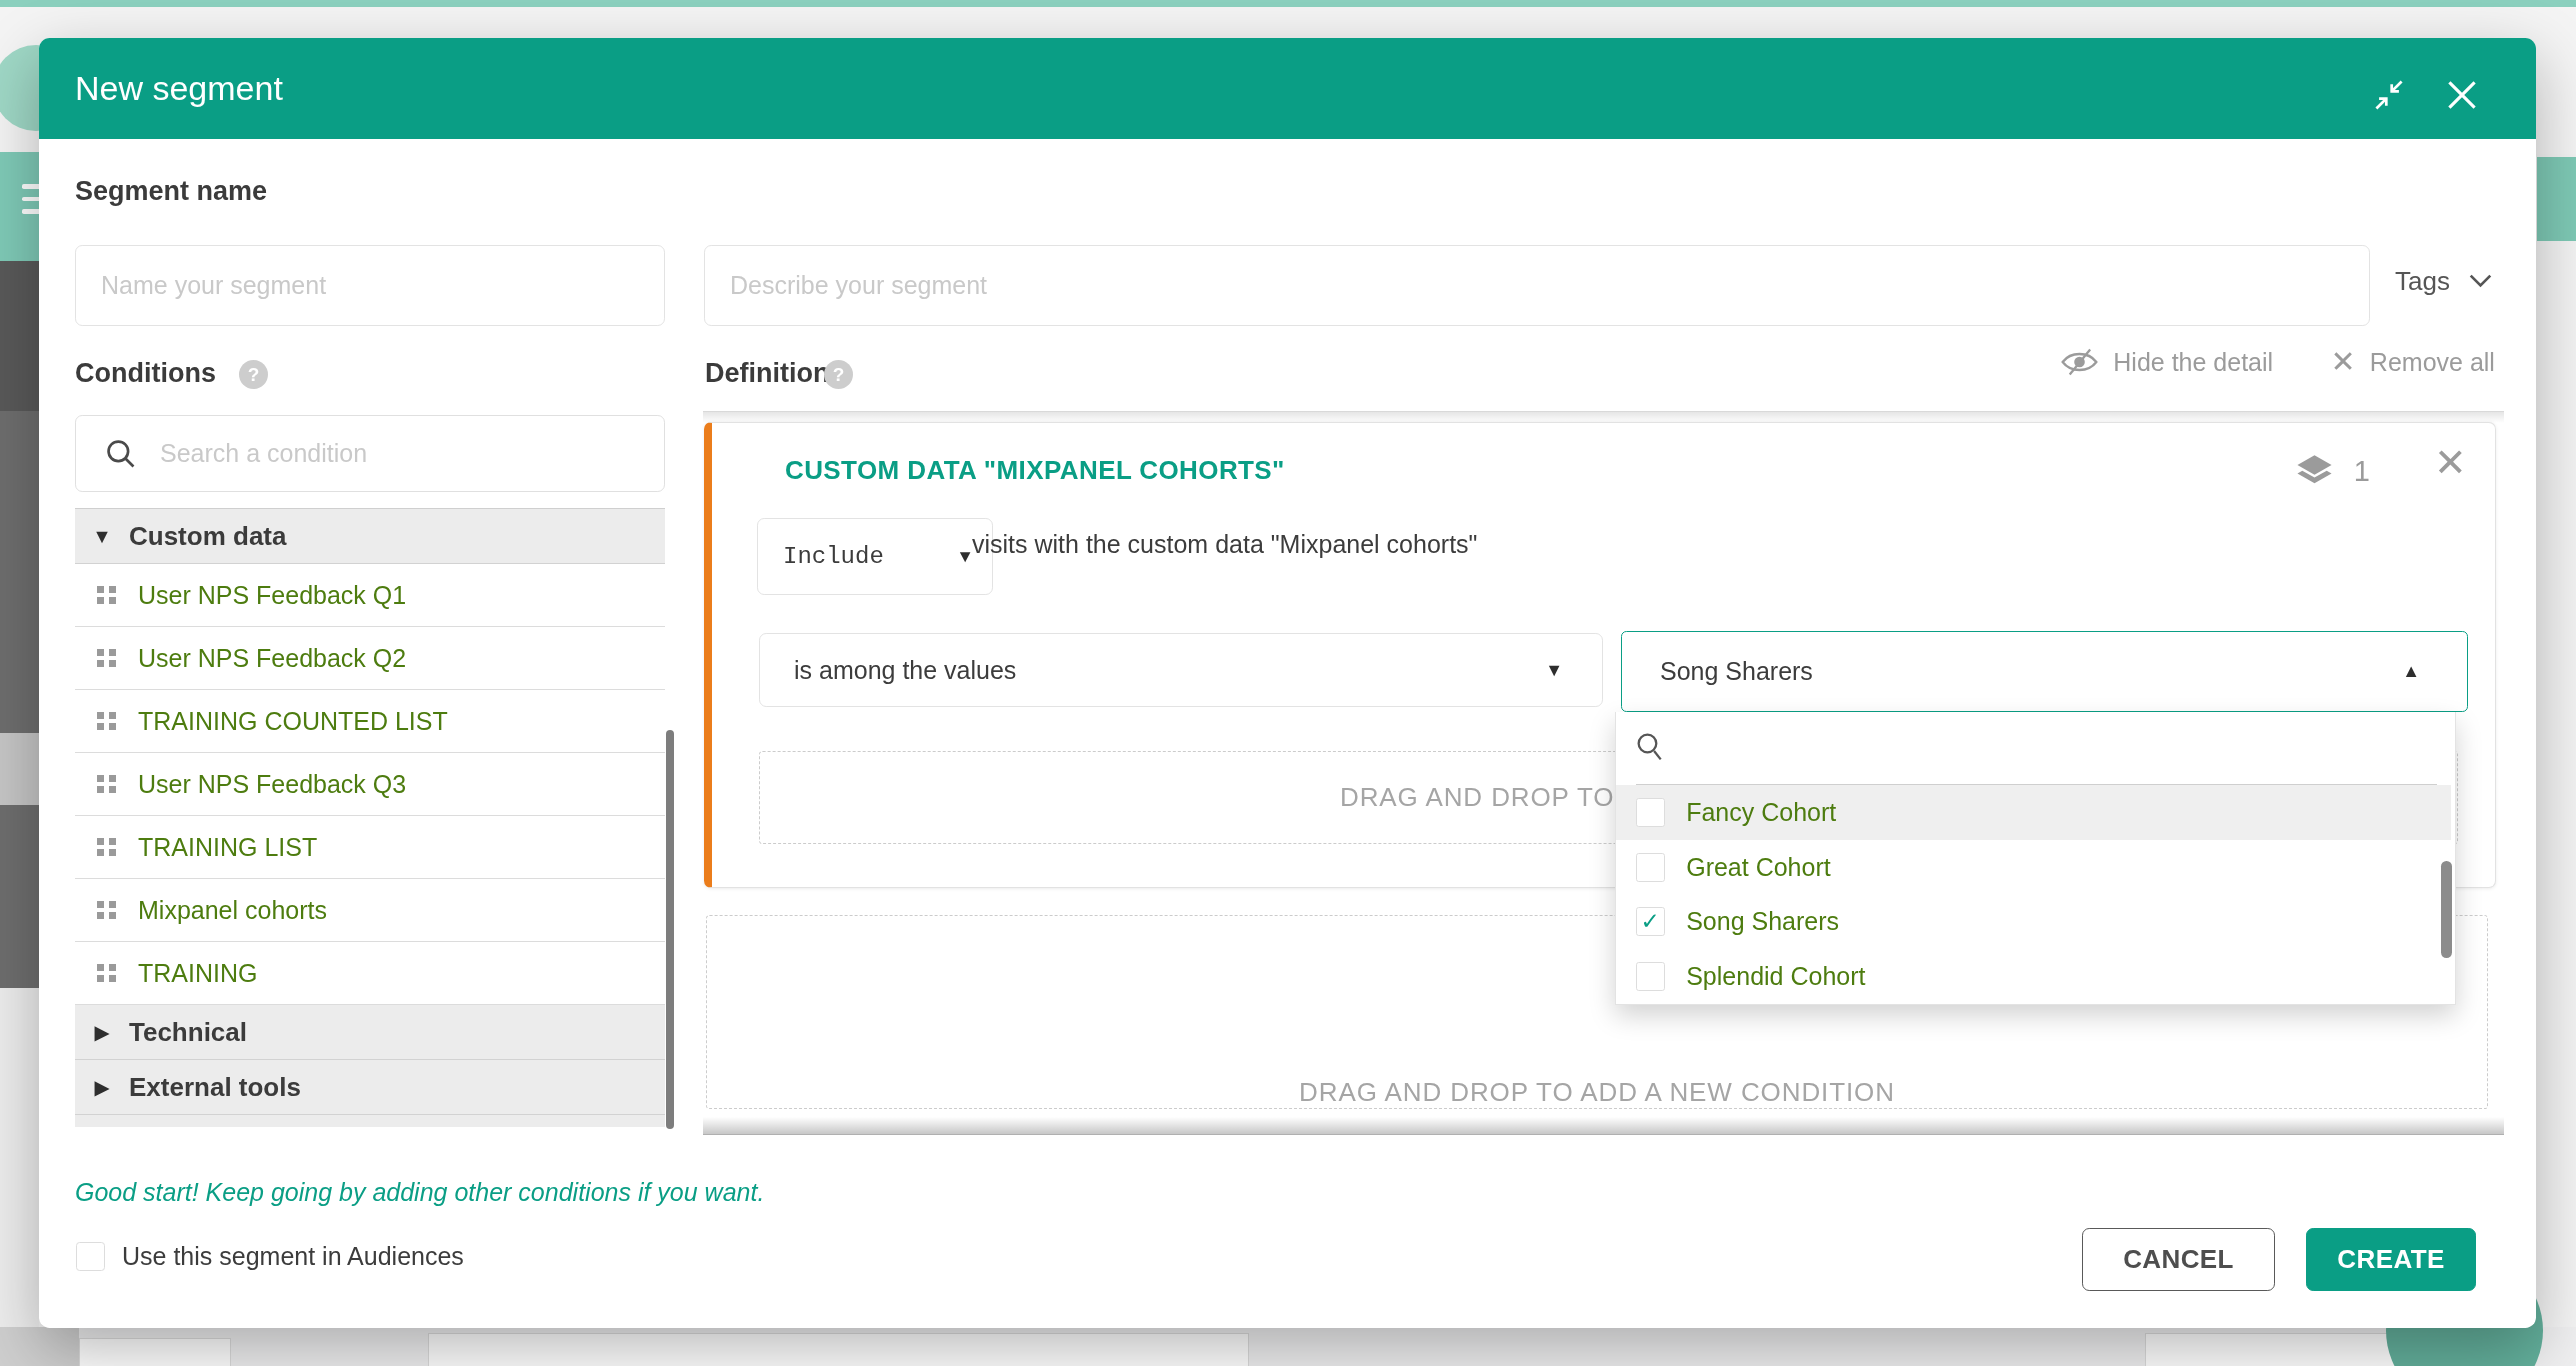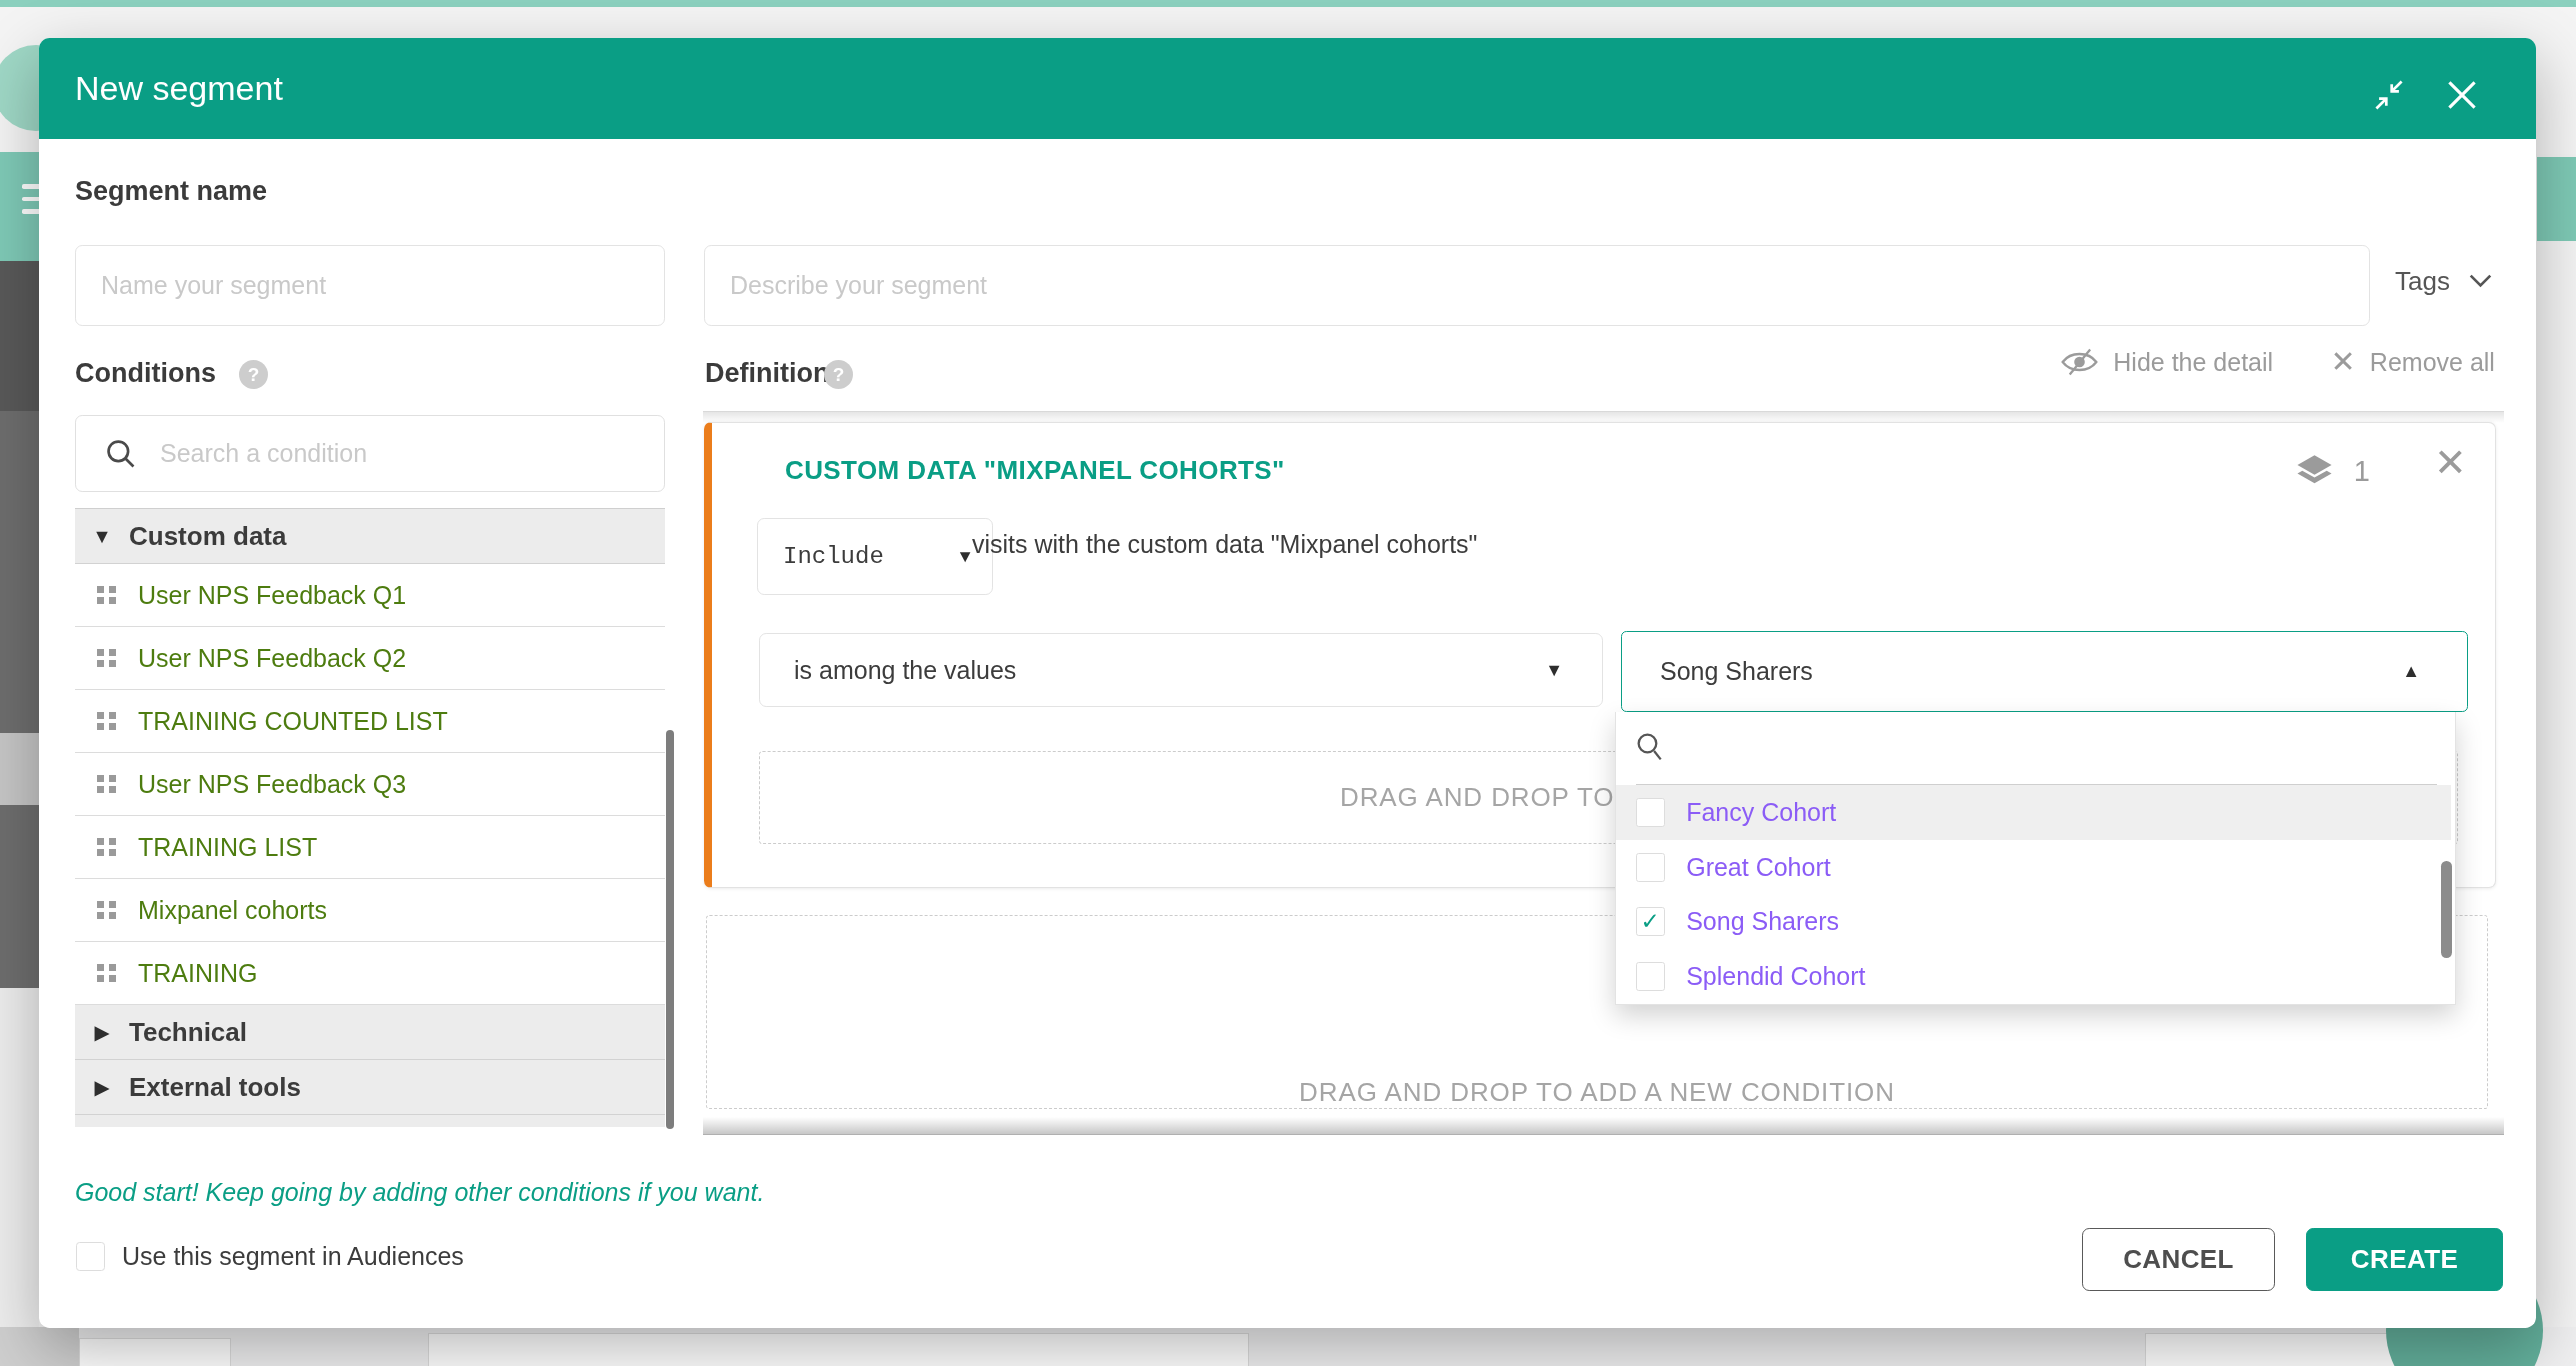--- a/index.html
+++ b/index.html
@@ -145,31 +145,31 @@
     box-shadow:0 10.7px 25px rgba(0,0,0,.18); z-index:50;
   }
   .dd-search{ position:absolute; left:19.7px; top:19.7px; }
   .dd-div{ position:absolute; left:19.7px; top:72px; width:801px; height:0.9px; background:#cfcfcf; }
   .dd-opt{ position:absolute; left:0; width:835px; height:55px; display:flex; align-items:center; cursor:pointer; }
   .dd-opt.hl{ background:#efefef; }
   .opt-check{ width:29px; height:29px; border:1.8px solid #ddd; border-radius:2.7px; background:#fff;
       margin-left:19.7px; flex:none; display:flex; align-items:center; justify-content:center;
       font-size:23px; font-weight:700; color:#0a9e85; }
   .opt-check.checked::after{ content:"✓"; }
-  .opt-label{ margin-left:21.5px; font-size:25px; color:#8b5cf6; }
+  .opt-label{ margin-left:21.5px; font-size:25px; color:#4d7c0f; }
   .dd-scrollbar{ position:absolute; left:825px; top:149px; width:10.7px; height:97px; background:#8c8c8c; border-radius:5.4px; }
 
   
   .hint{ left:36px; top:1140px; font-size:25px; font-style:italic; color:#0a9e85; }
   .aud-check{ left:37px; top:1204px; width:29px; height:29px; border:1.8px solid #ddd; border-radius:3.6px; background:#fff; cursor:pointer; }
   .aud-label{ left:83px; top:1204px; font-size:25px; color:#3c3c3c; line-height:29px; }
   .btn{ height:63px; border-radius:7.2px; font-size:26px; font-weight:700; letter-spacing:0.4px;
         display:flex; align-items:center; justify-content:center; cursor:pointer; }
   .btn-cancel{ left:2043px; top:1190px; width:193px; background:#fff; border:1.8px solid #595959; color:#4e4e4e; }
-  .btn-create{ left:2267px; top:1190px; width:197px; background:#0a9e85; border:1.8px solid #0a9e85; color:#fff; }
+  .btn-create{ left:2267px; top:1190px; width:170px; background:#0a9e85; border:1.8px solid #0a9e85; color:#fff; }
 </style>
 </head>
 <body>
 
 <div class="abs bd-topstrip"></div>
 <div class="abs bd-upper"></div>
 <div class="abs bd-logo"></div>
 <div class="abs bd-left-teal">
   <div class="bd-burger abs" style="left:21.5px; top:32px;">
     <span></span>

